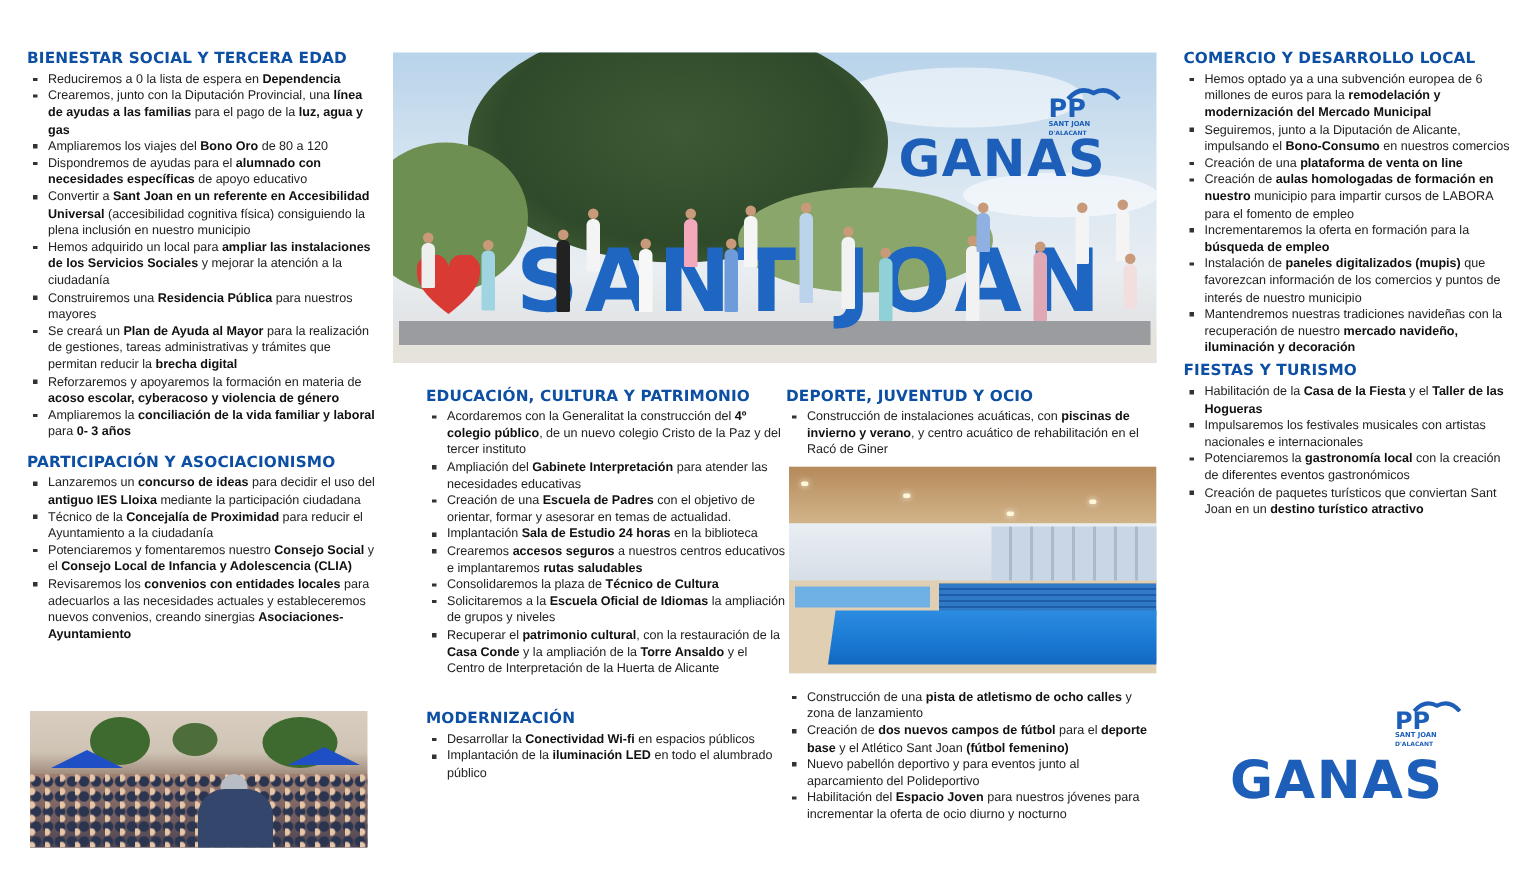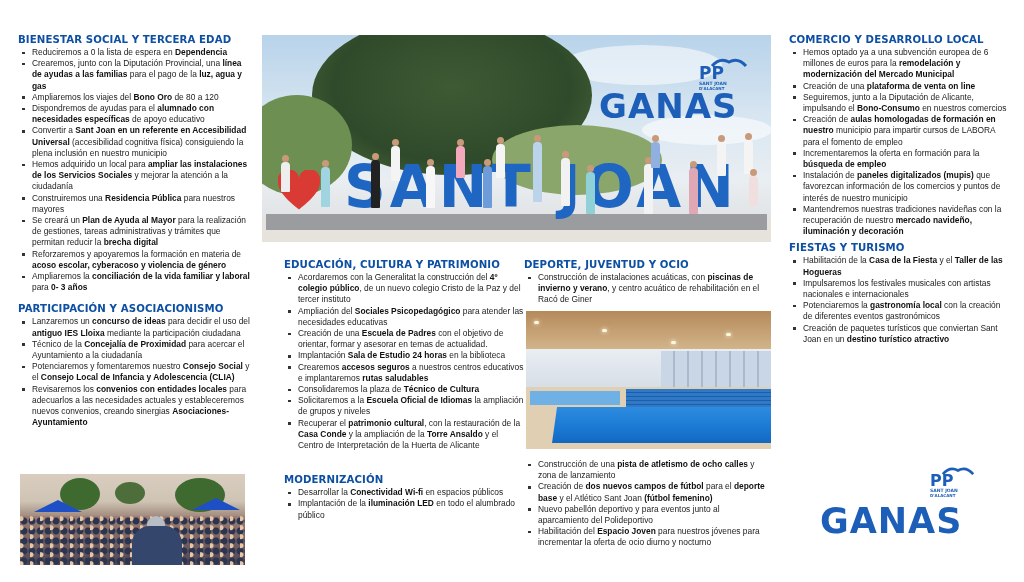--- a/index.html
+++ b/index.html
@@ -124,21 +124,21 @@
         <li><span>Construiremos una </span><b>Residencia Pública</b><span> para nuestros mayores</span></li>
         <li><span>Se creará un </span><b>Plan de Ayuda al Mayor</b><span> para la realización de gestiones, tareas administrativas y trámites que permitan reducir la </span><b>brecha digital</b></li>
         <li><span>Reforzaremos y apoyaremos  la formación en materia de </span><b>acoso escolar, cyberacoso y violencia de género</b></li>
         <li><span>Ampliaremos la </span><b>conciliación de la vida familiar y laboral</b><span> para </span><b>0- 3 años</b></li>
       </ul>
   </div>
   <div class="sec" style="margin-top:9px">
     <div class="sec-title">PARTICIPACIÓN Y ASOCIACIONISMO</div>
     <ul class="items">
         <li><span>Lanzaremos un </span><b>concurso de ideas</b><span> para decidir el uso del </span><b>antiguo IES Lloixa</b><span> mediante la participación ciudadana</span></li>
-        <li><span>Técnico de la </span><b>Concejalía de Proximidad</b><span> para acercar el Ayuntamiento a la ciudadanía</span></li>
+        <li><span>Técnico de la </span><b>Concejalía de Proximidad</b><span> para reducir el Ayuntamiento a la ciudadanía</span></li>
         <li><span>Potenciaremos y fomentaremos nuestro </span><b>Consejo Social</b><span> y el </span><b>Consejo Local de Infancia y Adolescencia (CLIA)</b></li>
         <li><span>Revisaremos los </span><b>convenios con entidades locales</b><span> para adecuarlos a las necesidades actuales y estableceremos nuevos convenios, creando sinergias </span><b>Asociaciones-Ayuntamiento</b></li>
       </ul>
   </div>
 </div>
 
 <div class="crowd" title="Speaker addressing a seated crowd outdoors">
   <div class="treeA" style="left:40px;top:4px;width:40px;height:32px"></div>
   <div class="treeA" style="left:95px;top:8px;width:30px;height:22px;background:#4d6e3a"></div>
   <div class="treeA" style="left:155px;top:4px;width:50px;height:34px"></div>
@@ -208,21 +208,21 @@
     </div>
     <div class="brand-word" style="position:absolute;left:0;top:32px;font-size:34px;">GANAS</div>
   </div>
 </div>
 
 <div class="col col-mid-l">
   <div class="sec">
     <div class="sec-title">EDUCACIÓN, CULTURA Y PATRIMONIO</div>
     <ul class="items">
         <li><span>Acordaremos con la Generalitat la construcción del </span><b>4º colegio público</b><span>, de un nuevo colegio Cristo de la Paz y del tercer instituto</span></li>
-        <li><span>Ampliación del </span><b>Sociales Psicopedagógico</b><span> para atender las necesidades educativas</span></li>
+        <li><span>Ampliación del </span><b>Gabinete Interpretación</b><span> para atender las necesidades educativas</span></li>
         <li><span>Creación de una </span><b>Escuela de Padres</b><span> con el objetivo de orientar, formar y asesorar en temas de actualidad.</span></li>
         <li><span>Implantación </span><b>Sala de Estudio 24 horas</b><span> en la biblioteca</span></li>
         <li><span>Crearemos </span><b>accesos seguros</b><span> a nuestros centros educativos e implantaremos </span><b>rutas saludables</b></li>
         <li><span>Consolidaremos la plaza de </span><b>Técnico de Cultura</b></li>
         <li><span>Solicitaremos a la </span><b>Escuela Oficial de Idiomas</b><span> la ampliación de grupos y niveles</span></li>
         <li><span>Recuperar el </span><b>patrimonio cultural</b><span>, con la restauración de la </span><b>Casa Conde</b><span> y la ampliación de la </span><b>Torre Ansaldo</b><span> y el Centro de Interpretación de la Huerta de Alicante</span></li>
       </ul>
   </div>
   <div class="sec" style="margin-top:22px">
     <div class="sec-title">MODERNIZACIÓN</div>
@@ -263,22 +263,22 @@
       <li><span>Nuevo pabellón deportivo y para eventos junto al aparcamiento del Polideportivo</span></li>
       <li><span>Habilitación del </span><b>Espacio Joven</b><span> para nuestros jóvenes para incrementar la oferta de ocio diurno y nocturno</span></li>
     </ul>
 </div>
 
 <div class="col col-right">
   <div class="sec">
     <div class="sec-title">COMERCIO Y DESARROLLO LOCAL</div>
     <ul class="items">
         <li><span>Hemos optado ya a una subvención europea de 6 millones de euros para la </span><b>remodelación y modernización del Mercado Municipal</b></li>
+        <li><span> Seguiremos, junto a la Diputación de Alicante, impulsando el </span><b>Bono-Consumo</b><span> en nuestros comercios</span></li>
         <li><span>Creación de una </span><b>plataforma de venta on line</b></li>
-        <li><span> Seguiremos, junto a la Diputación de Alicante, impulsando el </span><b>Bono-Consumo</b><span> en nuestros comercios</span></li>
         <li><span>Creación de </span><b>aulas homologadas de formación en nuestro</b><span> municipio para impartir cursos de LABORA para el fomento de empleo</span></li>
         <li><span>Incrementaremos la oferta en formación para la </span><b>búsqueda de empleo</b></li>
         <li><span>Instalación de </span><b>paneles digitalizados (mupis)</b><span> que favorezcan información de los comercios y puntos de interés de nuestro municipio</span></li>
         <li><span>Mantendremos nuestras tradiciones navideñas con la recuperación de nuestro </span><b>mercado navideño, iluminación y decoración</b></li>
       </ul>
   </div>
   <div class="sec" style="margin-top:4px">
     <div class="sec-title">FIESTAS Y TURISMO</div>
     <ul class="items">
         <li><span>Habilitación de la </span><b>Casa de la Fiesta</b><span> y el </span><b>Taller de las Hogueras</b></li>

